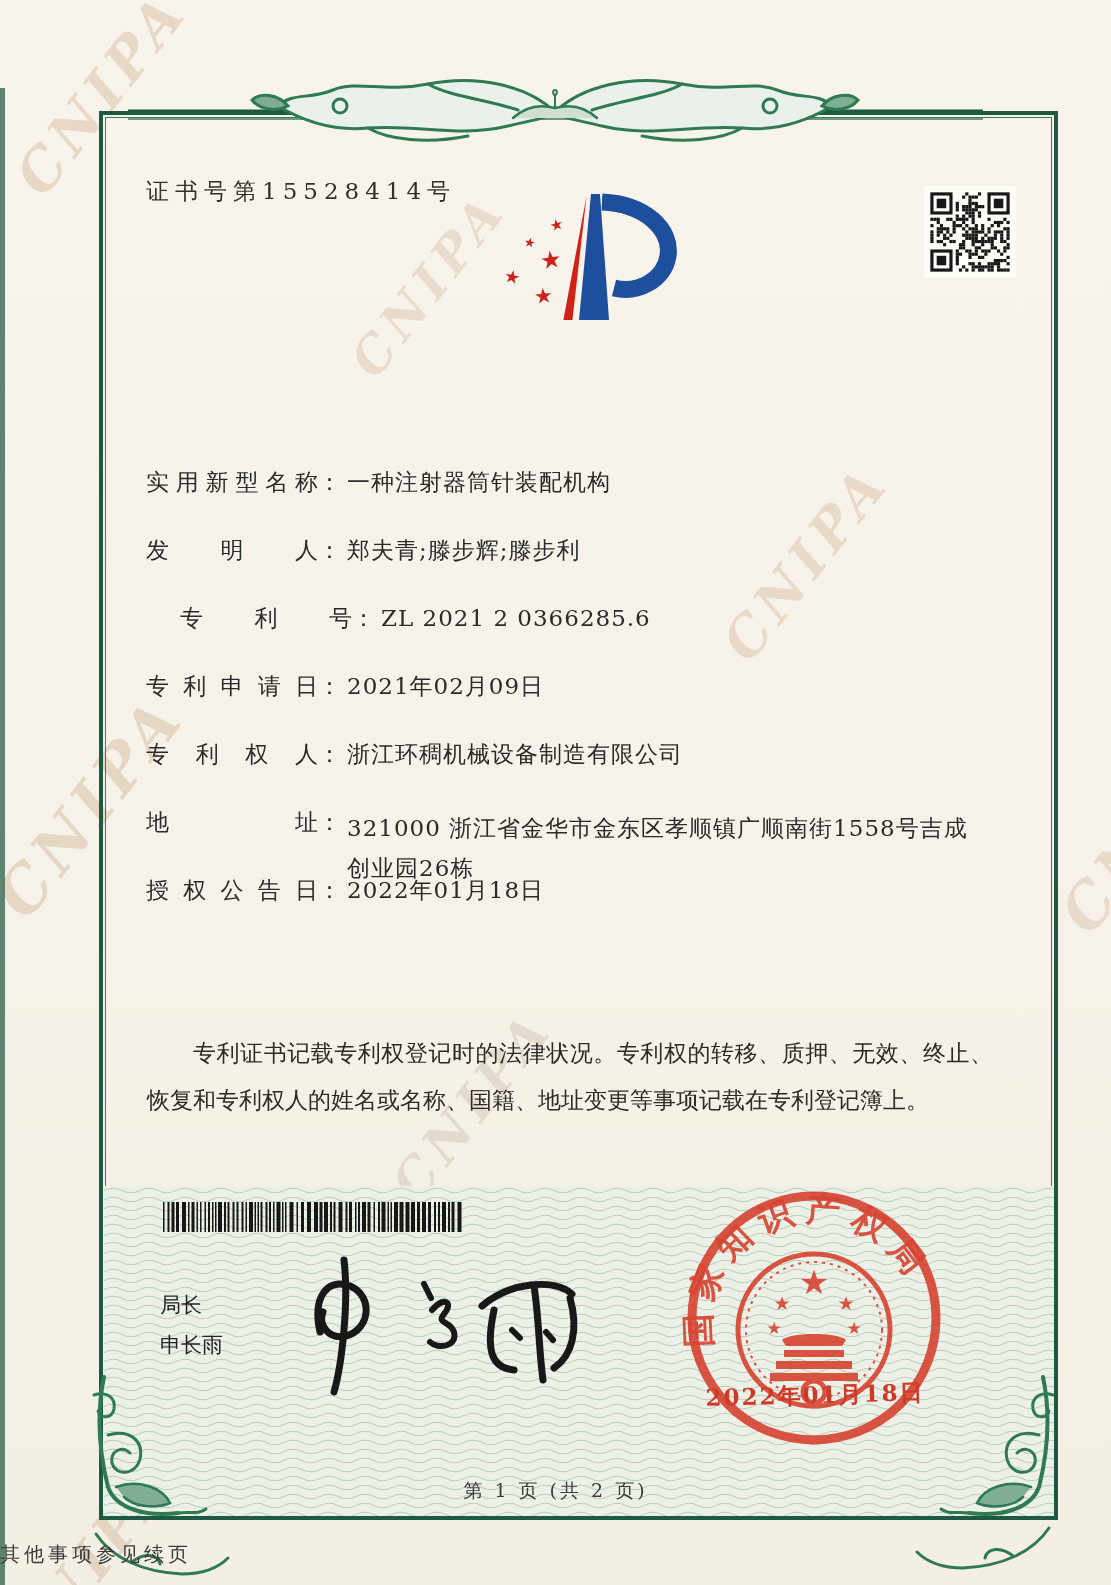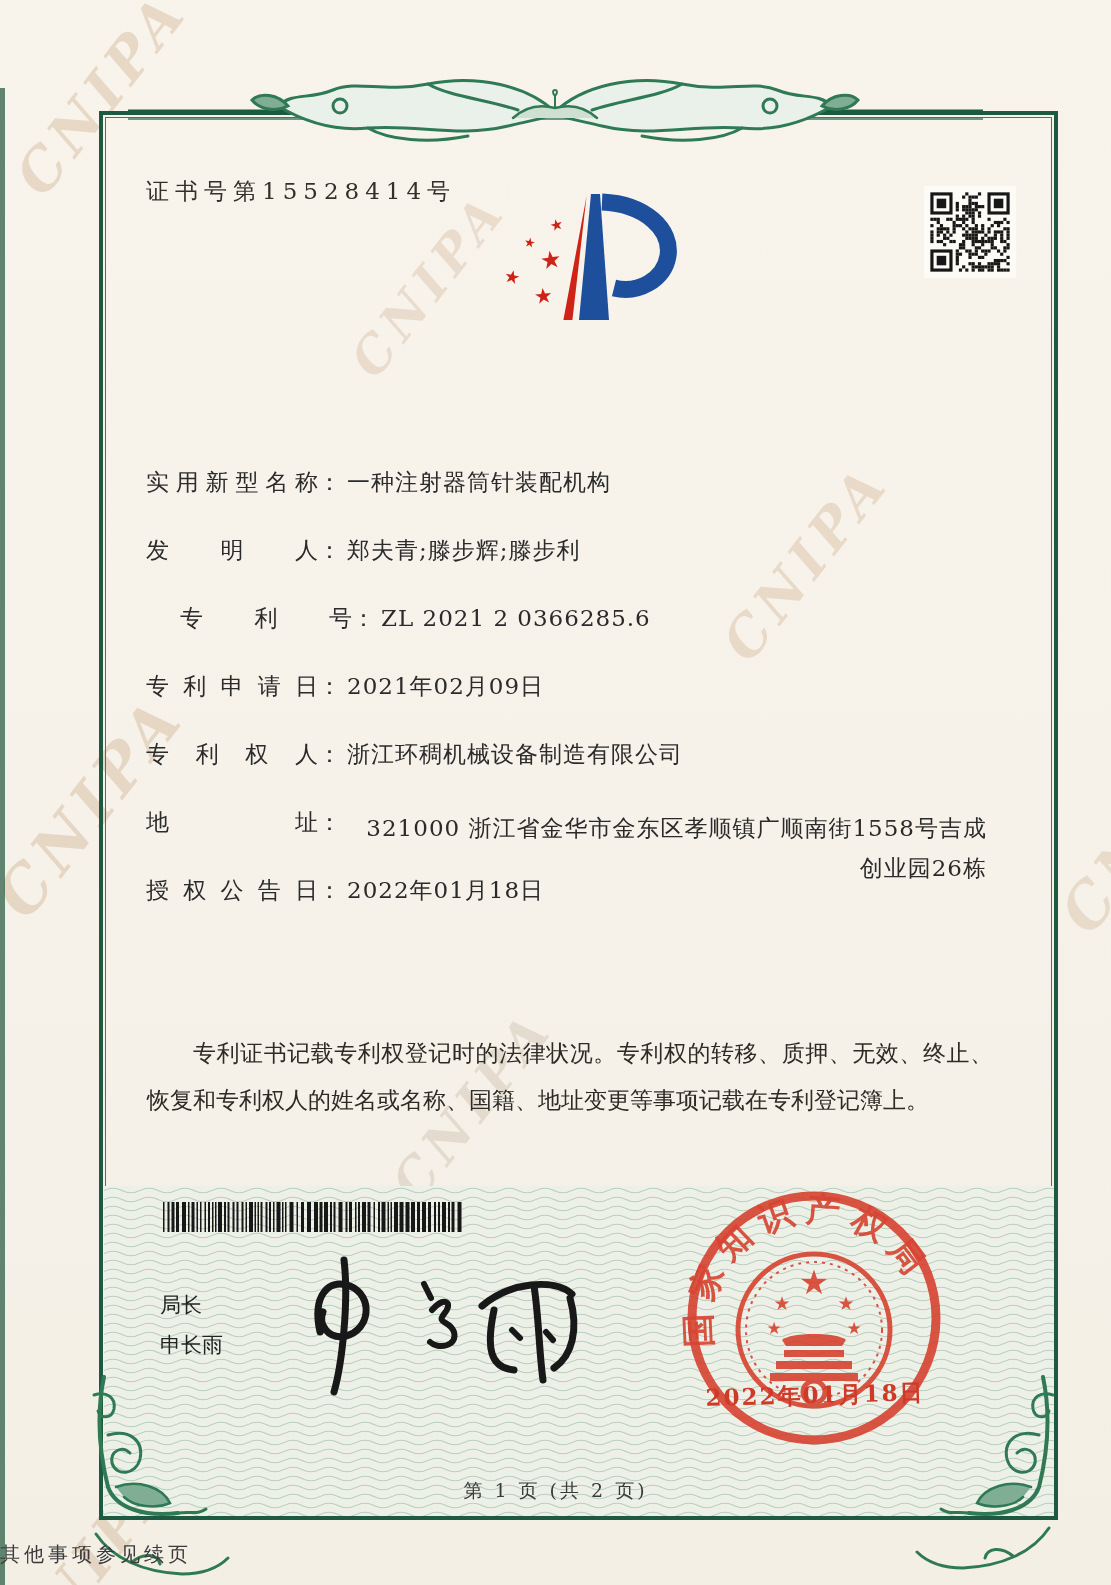--- a/index.html
+++ b/index.html
@@ -20,21 +20,21 @@
   .logo{position:absolute;left:478px;top:172px;width:210px;height:158px;}
   .logo .star{position:absolute;color:#cf2318;line-height:1;}
   .qr{position:absolute;left:924px;top:186px;width:92px;height:92px;background:#fdfbf6;}
   .title{position:absolute;left:0;top:332px;width:100%;text-align:center;font-size:47px;font-weight:bold;
          letter-spacing:14px;color:#1f1d1a;}
   
   .row{position:absolute;left:146px;font-size:23px;line-height:1.25;white-space:nowrap;}
   .lbl{display:inline-block;width:172px;text-align:justify;text-align-last:justify;vertical-align:top;}
   .lbl5{display:inline-block;width:150px;text-align:justify;text-align-last:justify;vertical-align:top;}
   .colon{display:inline-block;vertical-align:top;}
-  .val{display:inline-block;margin-left:6px;vertical-align:top;letter-spacing:1px;text-align:right;}
+  .val{display:inline-block;margin-left:6px;vertical-align:top;letter-spacing:1px;}
   .val-block{white-space:normal;width:640px;line-height:1.75;}
   .grant-right{position:absolute;left:447px;top:0;}
   
   .para{position:absolute;left:147px;width:846px;font-size:23px;line-height:2.05;text-align:justify;
         text-indent:2em;color:#2e2b27;}
   
   .barcode{position:absolute;left:163px;top:1202px;width:300px;height:30px;}
   .director{position:absolute;left:160px;top:1286px;font-size:21px;line-height:1.9;color:#222;
             font-family:"DejaVu Sans","Liberation Sans",sans-serif;}
   .signature{position:absolute;left:296px;top:1252px;width:300px;height:150px;}

